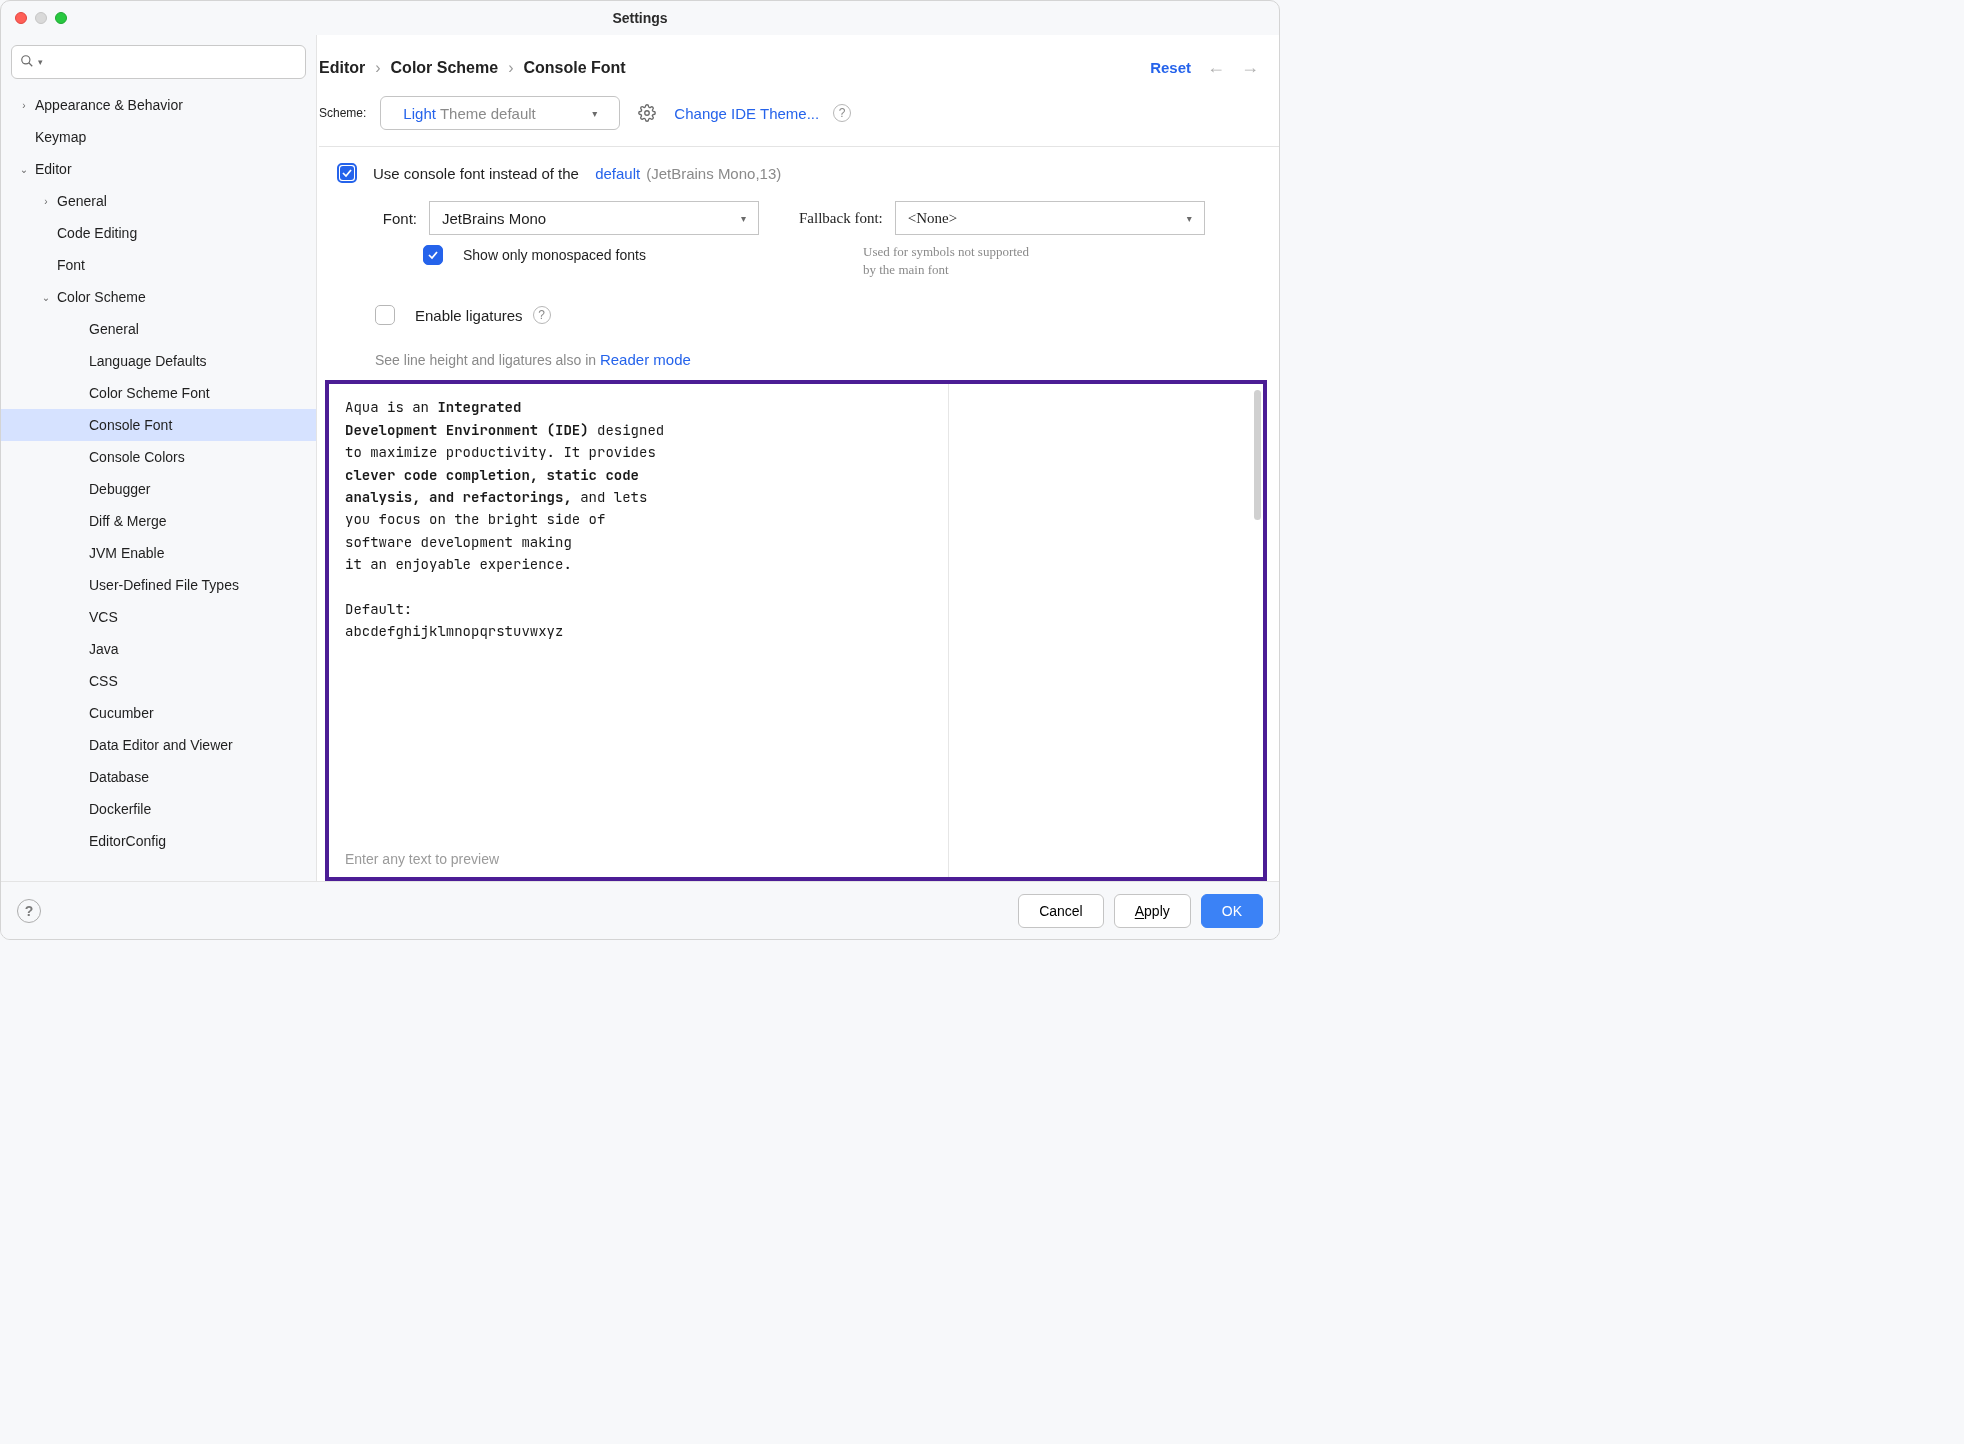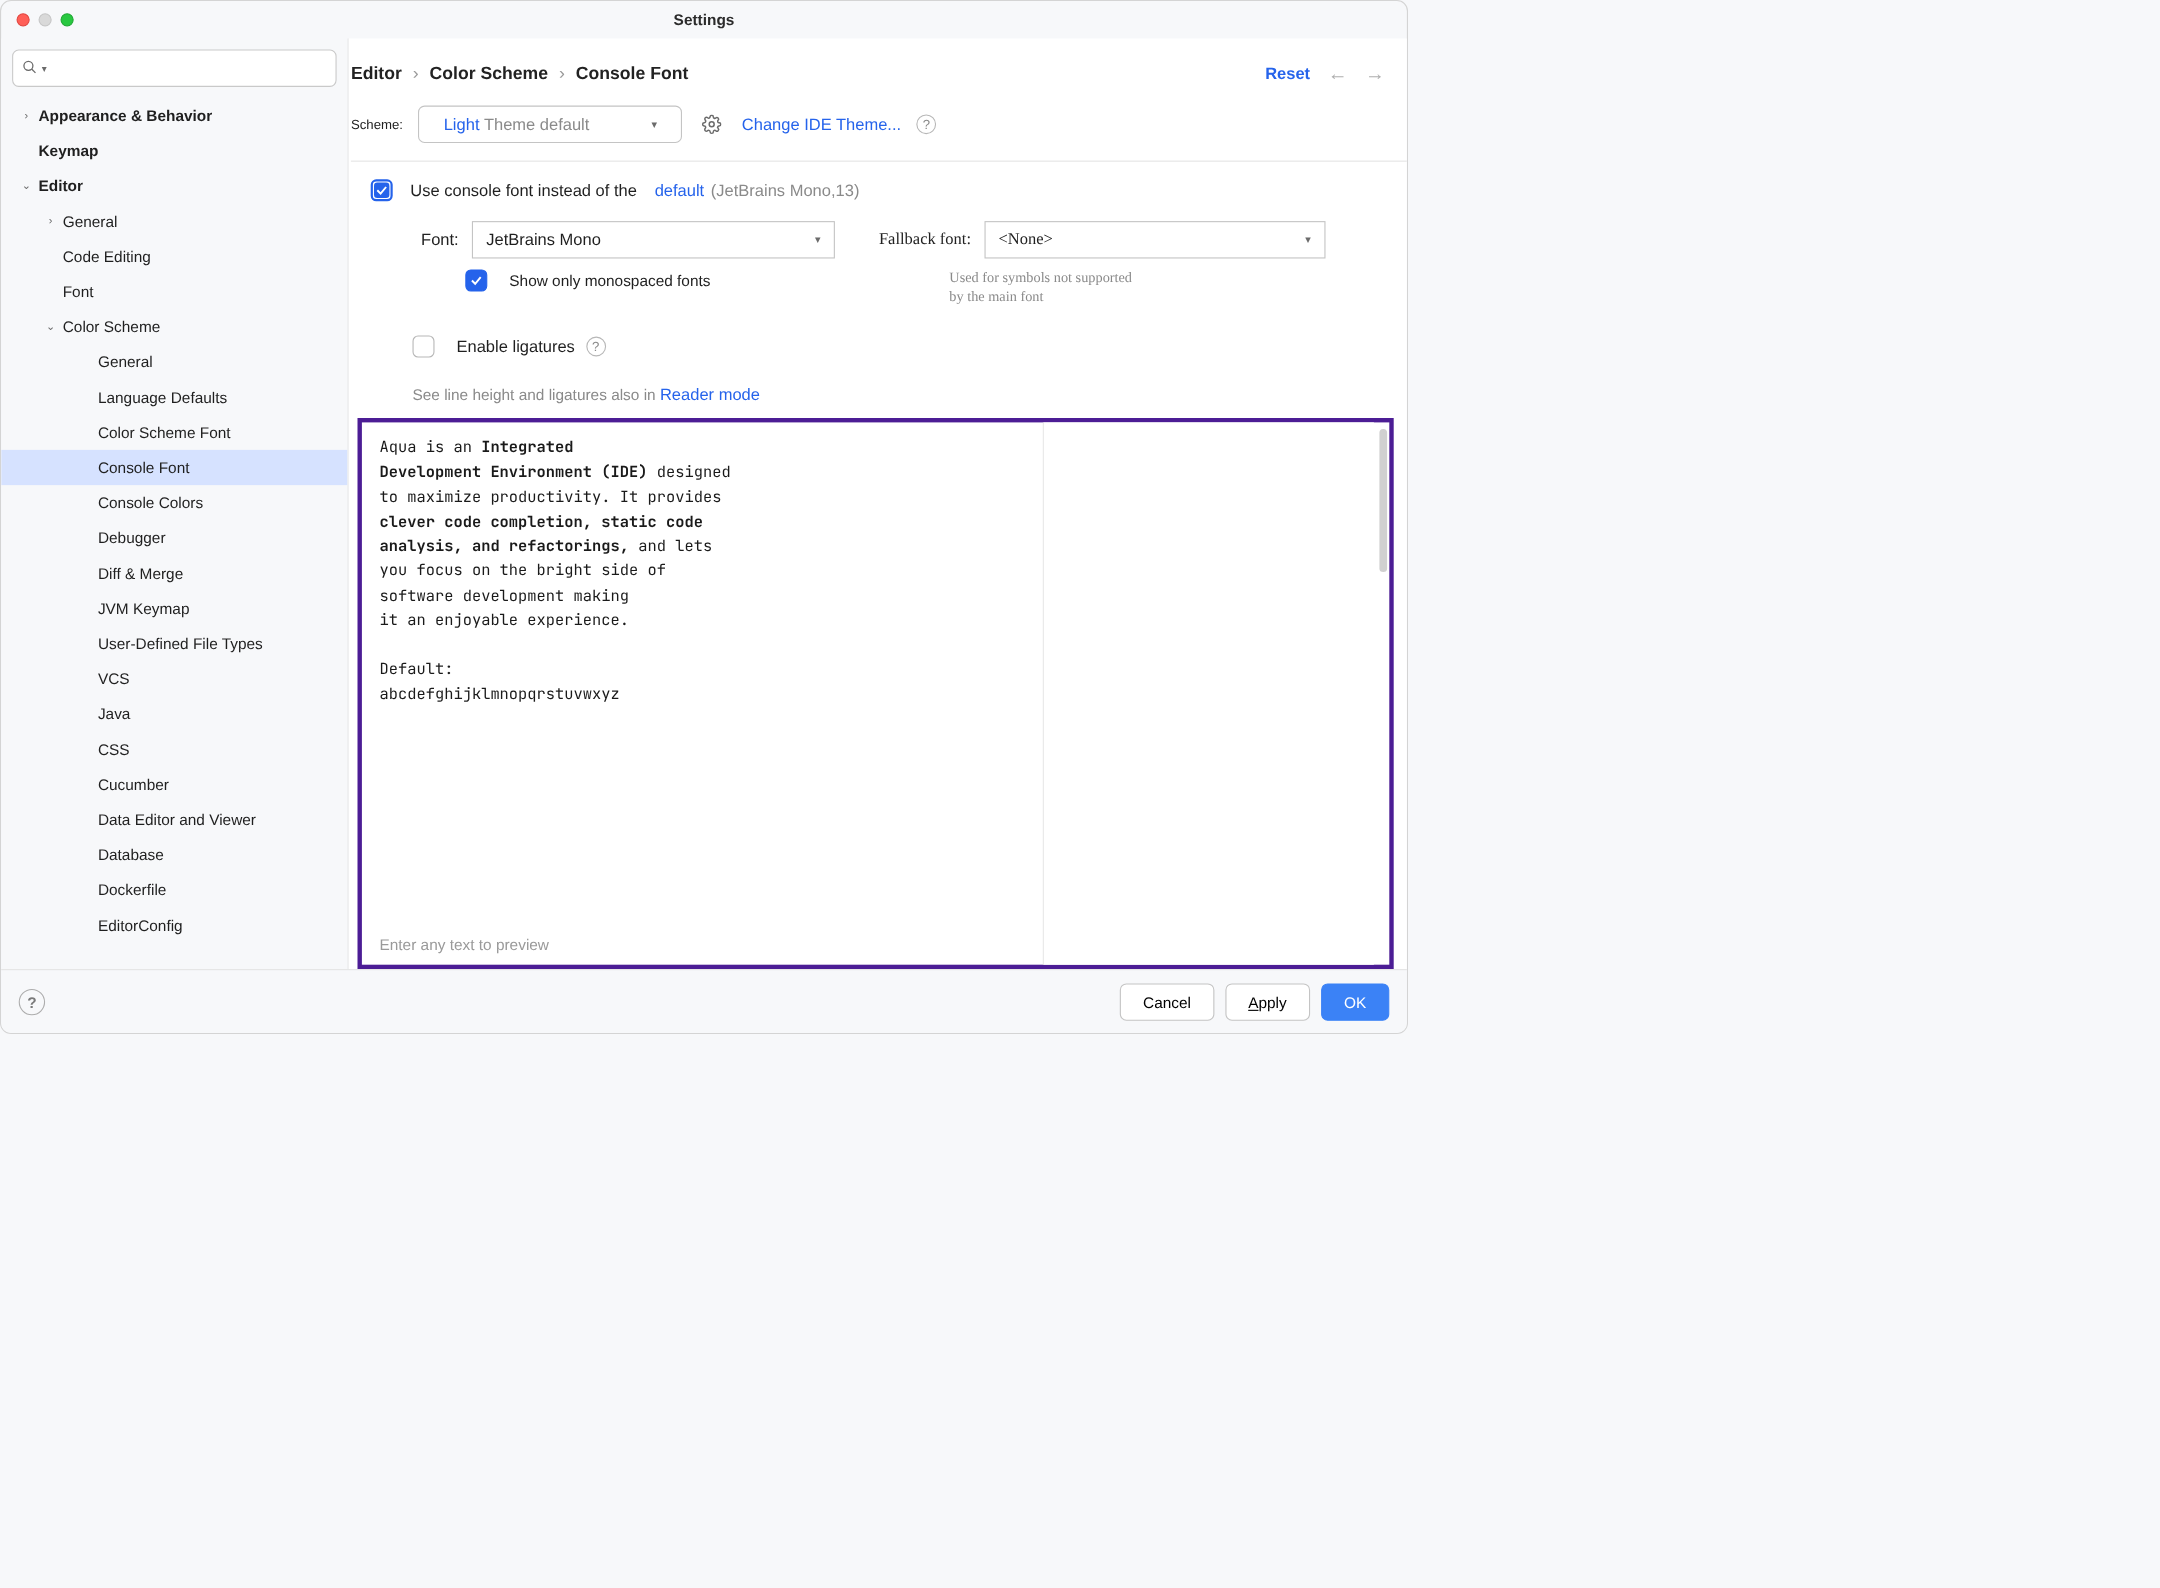--- a/index.html
+++ b/index.html
@@ -72,21 +72,21 @@
   }
   .tree-row {
     display:flex; align-items:center;
     height:32px;
     padding-left: 16px;
     cursor:default;
     white-space:nowrap;
   }
   .tree-row .tw { width:14px; display:inline-flex; justify-content:center; color:#6b6b6b;}
   .tree-row .lbl { padding-left:4px; }
-  .tree-row.top > .lbl { font-weight:700; }
+  .tree-row.top > .lbl { font-weight:400; }
   .tree-row.indent1 { padding-left: 38px; }
   .tree-row.indent2b { padding-left: 84px; }
   .tree-row.selected { background:#d6e2ff; }
   .chev { font-size:10px; }
   .main {
     flex:1; display:flex; flex-direction:column;
     min-width:0;
     background:#fff;
   }
   .main-header {
@@ -296,21 +296,21 @@
         <div class="tree-row indent2b">
             <span class="lbl">Console Colors</span>
           </div>
         <div class="tree-row indent2b">
             <span class="lbl">Debugger</span>
           </div>
         <div class="tree-row indent2b">
             <span class="lbl">Diff &amp; Merge</span>
           </div>
         <div class="tree-row indent2b">
-            <span class="lbl">JVM Keymap</span>
+            <span class="lbl">JVM Enable</span>
           </div>
         <div class="tree-row indent2b">
             <span class="lbl">User-Defined File Types</span>
           </div>
         <div class="tree-row indent2b">
             <span class="lbl">VCS</span>
           </div>
         <div class="tree-row indent2b">
             <span class="lbl">Java</span>
           </div>

